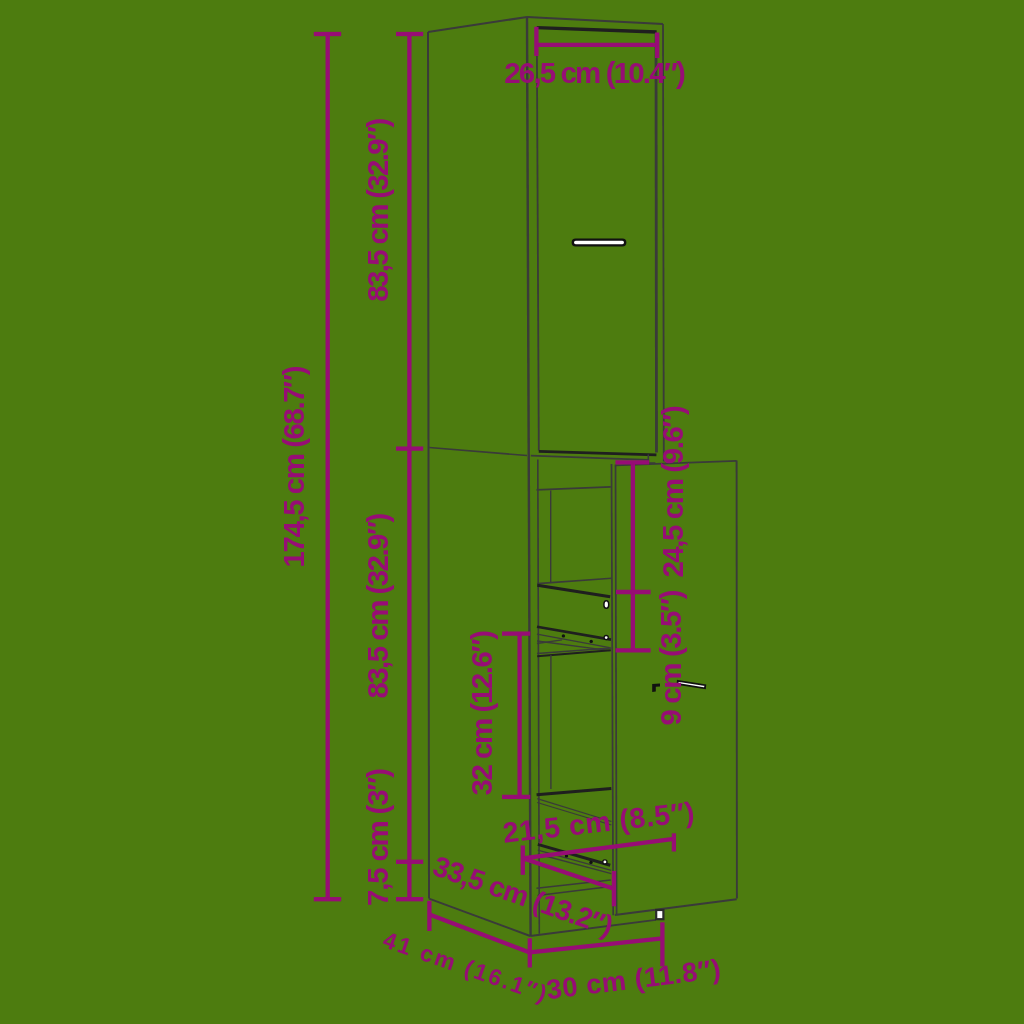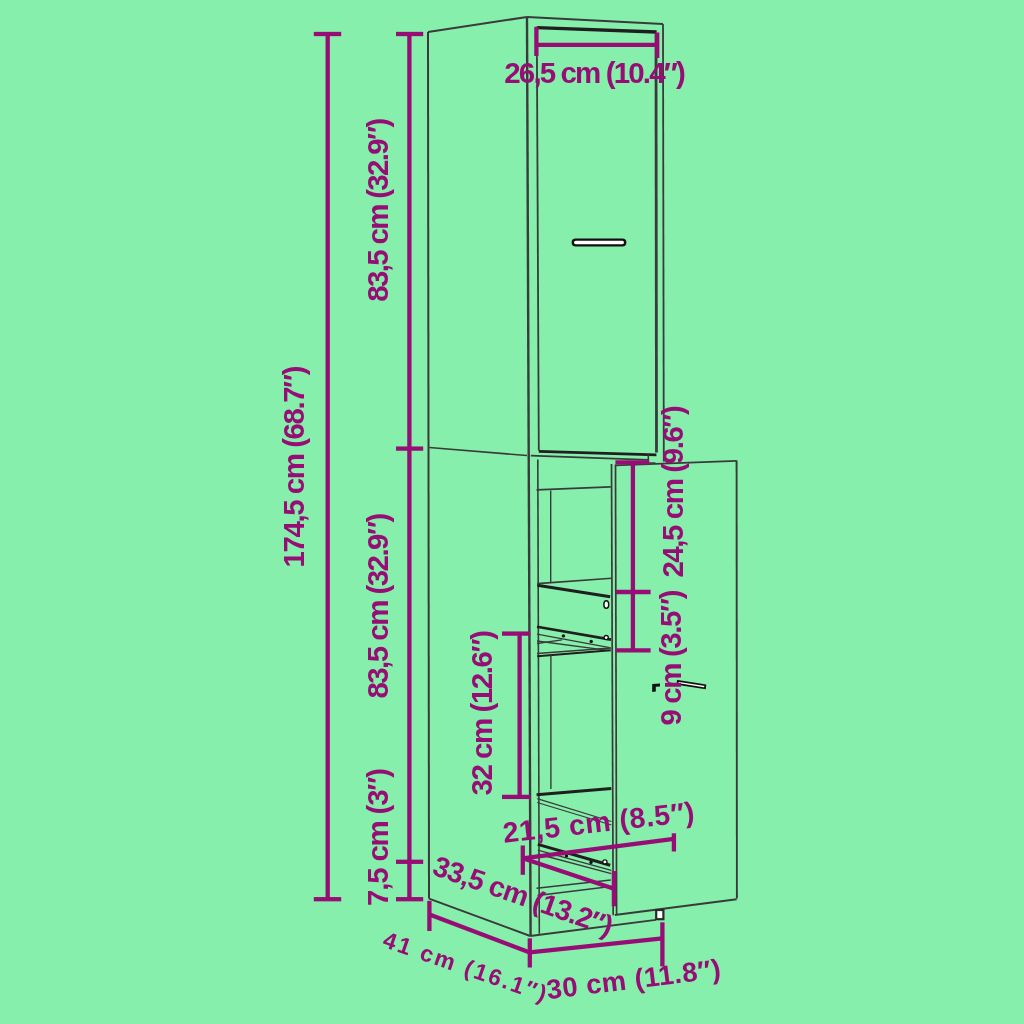--- a/index.html
+++ b/index.html
@@ -1,16 +1,16 @@
 <!DOCTYPE html>
 <html><head>
 <meta charset="utf-8">
 <style>
   html,body{margin:0;padding:0;background:#ffffff;}
-  .wrap{width:1024px;height:1024px;position:relative;background:#86efac;overflow:hidden;}
+  .wrap{width:1024px;height:1024px;position:relative;background:#4d7c0f;overflow:hidden;}
   text{font-family:"Liberation Sans", sans-serif;font-weight:bold;fill:#970d75;}
 </style>
 </head>
 <body>
 <div class="wrap">
 <svg width="1024" height="1024" viewBox="0 0 1024 1024" xmlns="http://www.w3.org/2000/svg">
 <g fill="none" stroke-linecap="butt">
 
   <path d="M428,32 L429,898.6" stroke="#3a3a3a" stroke-width="2"></path>
 

